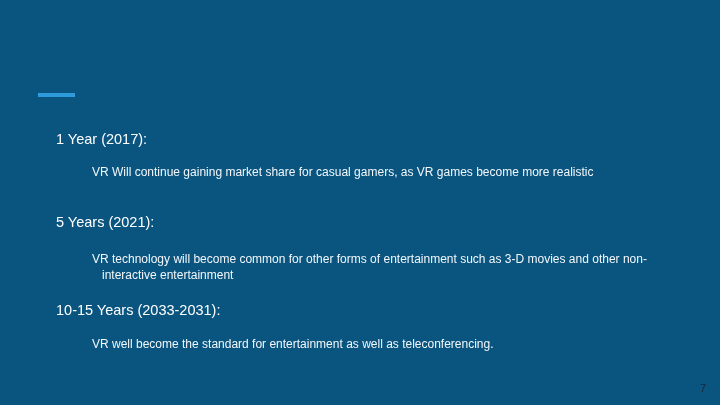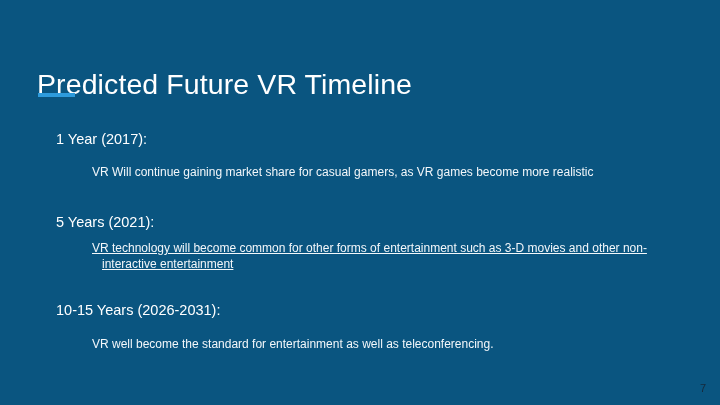--- a/index.html
+++ b/index.html
@@ -62,57 +62,56 @@
     font-weight: 400;
     color: #f3f7fa;
     line-height: 16px;
     text-indent: -10px;
     padding-left: 10px;
     box-sizing: border-box;
   }
   #sec-head-0 { left: 56px; top: 9px; text-align: right; }
   #sec-body-0 { left: 92px; top: 43px; width: 600px; }
   #sec-head-1 { left: 56px; top: 92px; }
-  #sec-body-1 { left: 92px; top: 119px; width: 584px; text-decoration: underline; }
+  #sec-body-1 { left: 92px; top: 130px; width: 584px; }
   #sec-head-2 { left: 56px; top: 180px; }
   #sec-body-2 { left: 92px; top: 215px; width: 600px; }
   #page-number {
     position: absolute;
     right: 9px;
     top: 381px;
     width: 16px;
     text-align: center;
     font-size: 11px;
     color: #17293a;
     line-height: 14px;
   }
 </style>
 </head>
 <body>
 
 <div id="slide">
 
-  <h1 id="slide-title">Predicted Future VR Timeline</h1>
 
   <div id="title-accent-bar"></div>
 
   <div id="content-body">
 
     <div class="timeline-section">
       <div class="section-heading" id="sec-head-0">1 Year (2017):</div>
       <div class="section-detail" id="sec-body-0">VR Will continue gaining market share for casual gamers, as VR games become more realistic</div>
     </div>
 
     <div class="timeline-section">
       <div class="section-heading" id="sec-head-1">5 Years (2021):</div>
       <div class="section-detail" id="sec-body-1">VR technology will become common for other forms of entertainment such as 3-D movies and other non-interactive entertainment</div>
     </div>
 
     <div class="timeline-section">
-      <div class="section-heading" id="sec-head-2">10-15 Years (2026-2031):</div>
+      <div class="section-heading" id="sec-head-2">10-15 Years (2033-2031):</div>
       <div class="section-detail" id="sec-body-2">VR well become the standard for entertainment as well as teleconferencing.</div>
     </div>
 
   </div>
 
   <div id="page-number">7</div>
 
 </div>
 
 </body></html>

